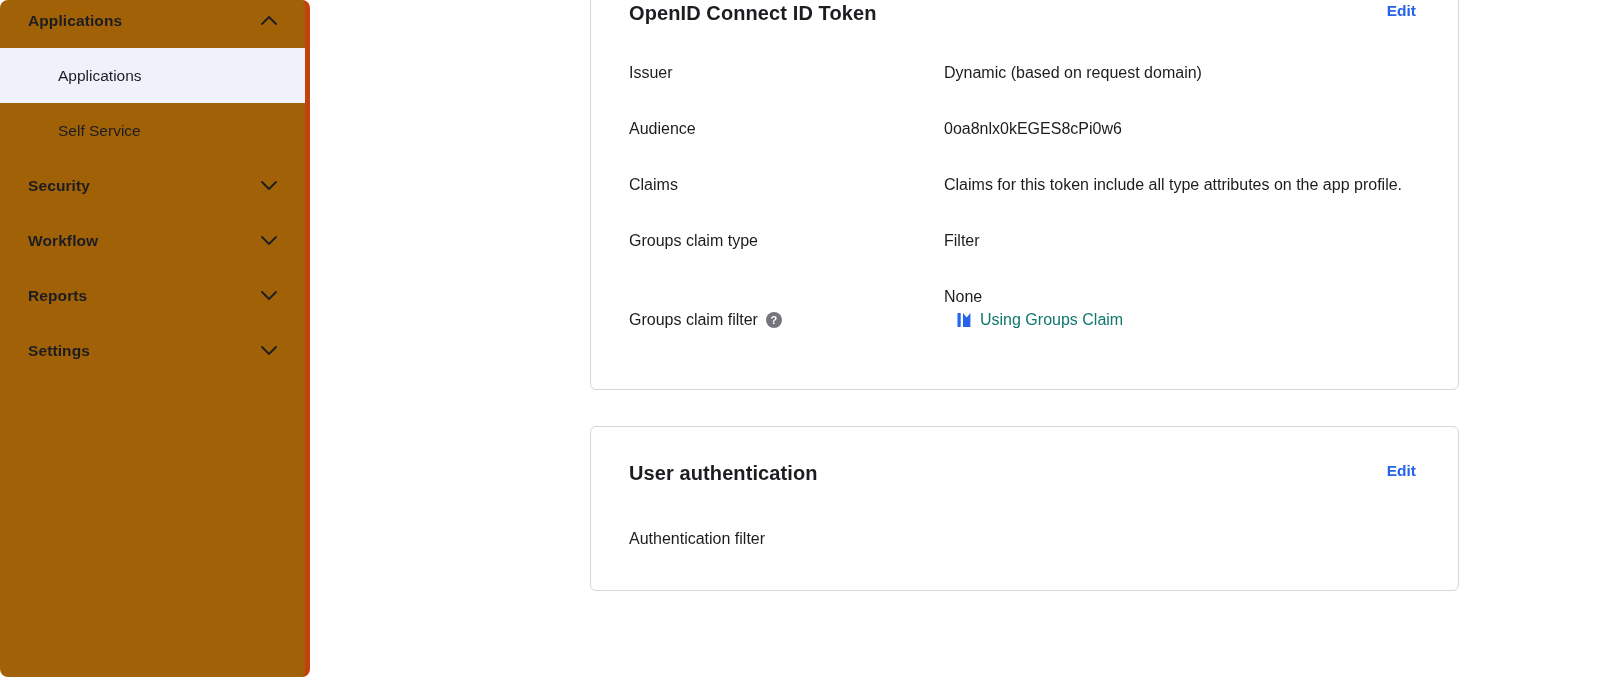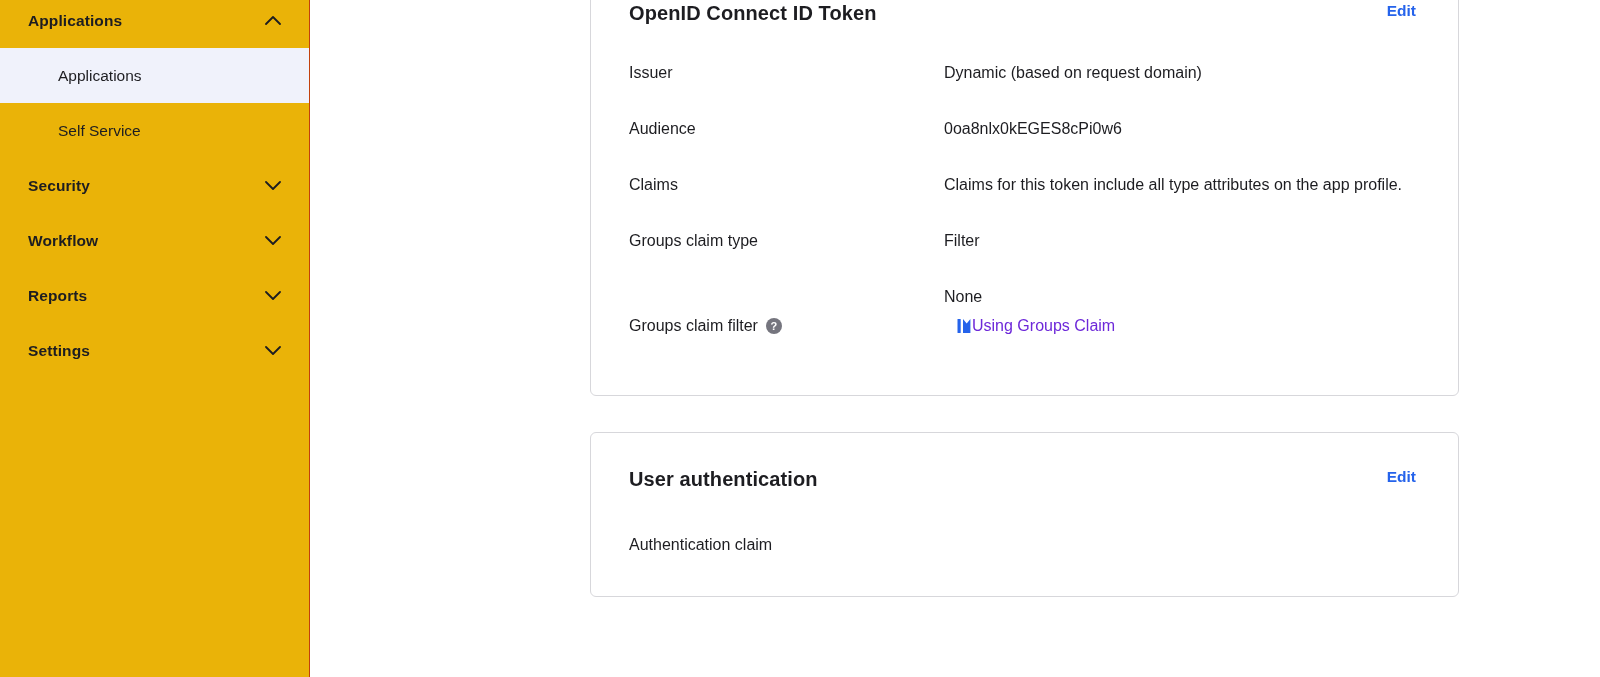--- a/index.html
+++ b/index.html
@@ -2,21 +2,21 @@
 <html><head>
 <meta charset="utf-8">
 <style>
   * { margin:0; padding:0; box-sizing:border-box; }
   html,body { width:1600px; height:677px; overflow:hidden; background:#fff;
     font-family:"Liberation Sans", sans-serif; color:#1d1d21; }
   body { display:flex; }
 
   
   .sidebar { width:310px; min-width:310px; height:100%;
-    border-right:1px solid #c2410c; background:#eab308; }
+    border-right:5px solid #c2410c; background:#a16207;border-radius:8px; }
   .nav { margin-top:-7px; }
   .nav-item { height:55px; display:flex; align-items:center;
     padding:0 28px; font-size:15.5px; cursor:pointer; color:#1d1d21; }
   .nav-item.section { font-weight:700; justify-content:space-between; letter-spacing:.1px; }
   .nav-item.sub { padding-left:58px; font-weight:400; }
   .nav-item.selected { background:#f0f2fb; }
   .chev { width:16px; height:9px; flex:none; }
   .chev polyline { fill:none; stroke:#1d1d21; stroke-width:1.8;
     stroke-linecap:round; stroke-linejoin:round; }
 
@@ -41,22 +41,22 @@
   .row-label { width:315px; min-width:315px; display:flex; align-items:center; gap:8px; }
   .row-value { max-width:460px; }
   .row-value.multiline { line-height:28px; margin-top:-5px; margin-bottom:-5px; }
 
   .help-icon { width:16px; height:16px; border-radius:50%; background:#75757e;
     color:#fff; font-size:11px; font-weight:700; line-height:16px;
     display:inline-flex; align-items:center; justify-content:center;
     flex:none; cursor:pointer; }
 
   .inline-link { color:#2563eb; text-decoration:none; cursor:pointer; margin-left:20px; }
-  .doc-link { display:flex; align-items:center; margin-top:11px;
-    margin-left:13px; color:#6d28d9; text-decoration:none; cursor:pointer; }
+  .doc-link { display:flex; align-items:center; gap:8px; margin-top:5px;
+    margin-left:13px; color:#0f766e; text-decoration:none; cursor:pointer; }
   .doc-icon { width:15px; height:16px; flex:none; }
   .doc-icon path, .doc-icon rect { fill:#2563eb; }
 </style>
 </head>
 <body>
 
 <nav class="sidebar">
   <div class="nav">
 
     <div class="nav-item section">
@@ -160,18 +160,18 @@
   </section>
 
   <section class="card card-auth">
     <div class="card-header">
       <h2 class="card-title">User authentication</h2>
       <a class="edit-link">Edit</a>
     </div>
 
     <div class="row">
       <div class="row-label">
-        <span>Authentication claim</span>
+        <span>Authentication filter</span>
       </div>
     </div>
   </section>
 
 </main>
 
 </body></html>

